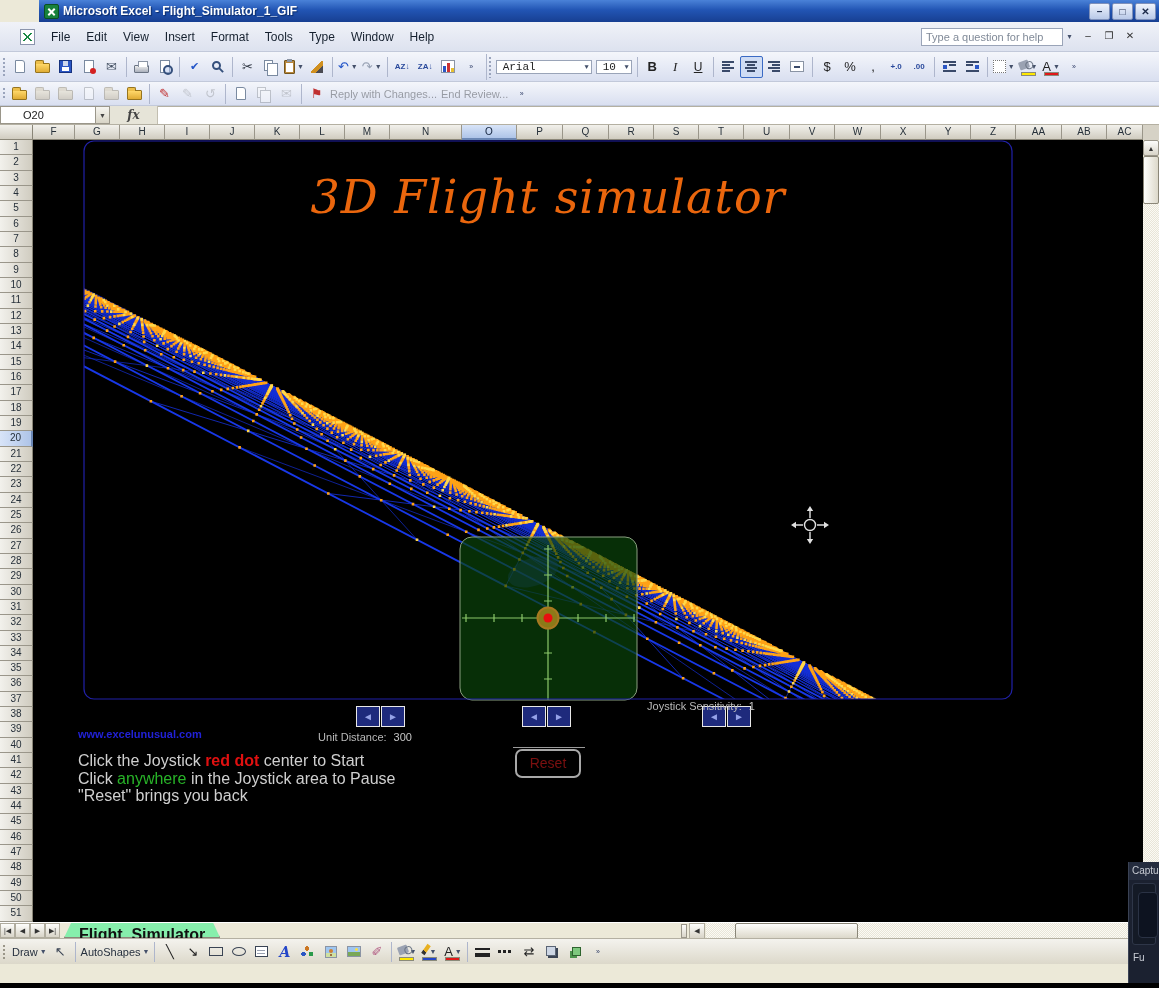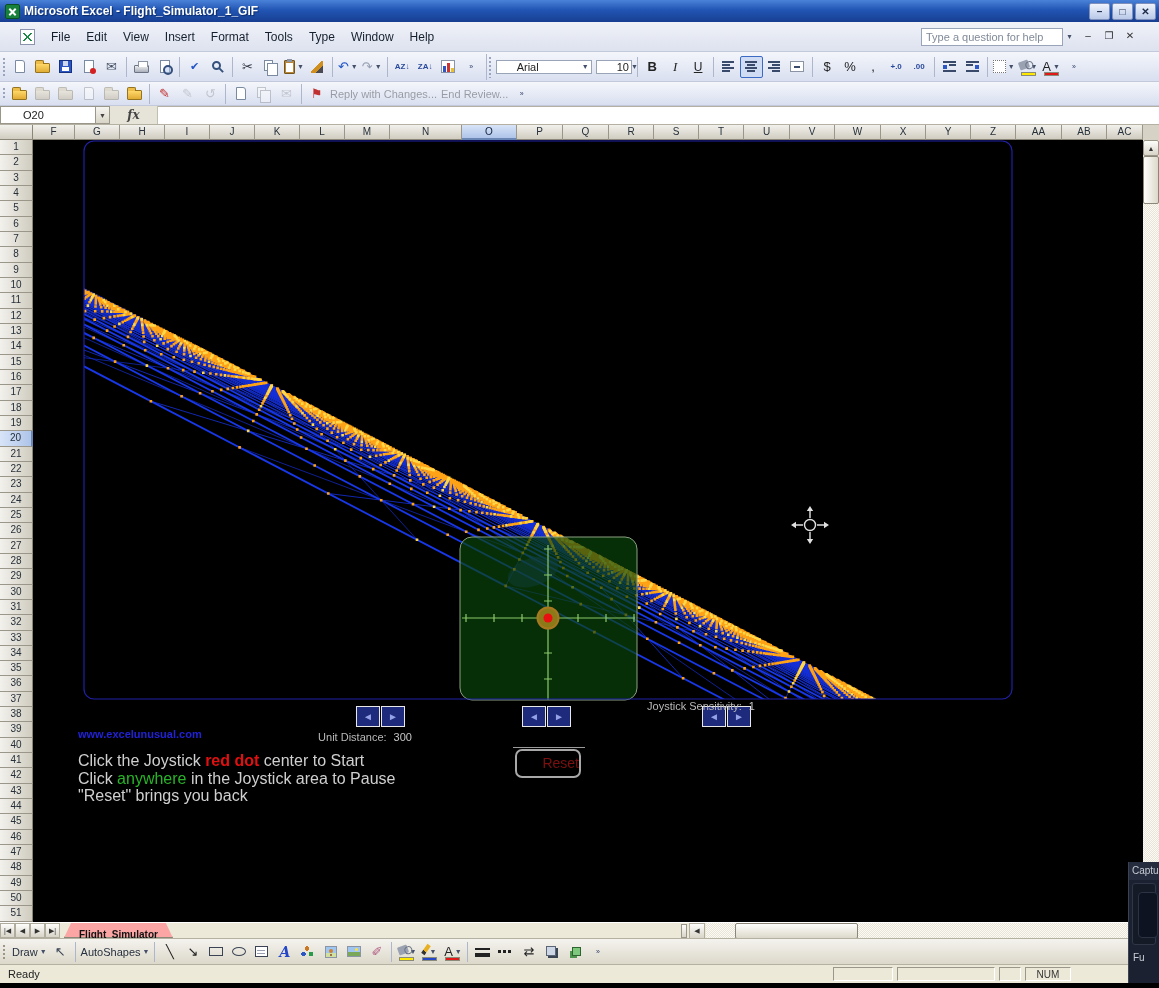--- a/index.html
+++ b/index.html
@@ -1,21 +1,21 @@
 <!DOCTYPE html>
 <html><head>
 <meta charset="utf-8">
 <style>
   *{margin:0;padding:0;box-sizing:border-box;}
   html,body{background:#000;}
   body{font-family:"Liberation Sans",sans-serif;width:1159px;height:988px;overflow:hidden;}
   #app{position:relative;width:1159px;height:983px;background:#ece9d8;}
 
   
-  .titlebar{height:22px;background:linear-gradient(#4a82d8 0%,#2255b4 45%,#173f92 100%);display:flex;align-items:center;padding:0 3px;color:#fff;}
+  .titlebar{height:22px;background:linear-gradient(#4a82d8 0%,#2255b4 45%,#173f92 100%);display:flex;align-items:center;padding:0 3px;color:#fff;margin-left:39px;}
   .xlogo{width:15px;height:15px;background:#17813c;border:1px solid #0a4f22;border-radius:2px;position:relative;margin:0 4px 0 2px;flex:none;}
   .xlogo::before,.xlogo::after{content:"";position:absolute;left:2px;top:6px;width:9px;height:2px;background:#fff;}
   .xlogo::before{transform:rotate(45deg);} .xlogo::after{transform:rotate(-45deg);}
   .wtitle{font-weight:bold;font-size:12px;text-shadow:1px 1px 1px #0a2a66;flex:1;white-space:nowrap;}
   .tbtns{display:flex;gap:2px;}
   .tbtn{width:21px;height:17px;background:linear-gradient(#eef3fc,#b9c9e8);border:1px solid #7e90ba;border-radius:2px;color:#1c2a4a;font-size:10px;line-height:15px;text-align:center;font-weight:bold;}
 
   
   .menubar{height:30px;background:linear-gradient(#f0f2f8,#dde2ef);display:flex;align-items:center;border-bottom:1px solid #c2c9da;padding:0 20px;}
   .doclogo{width:15px;height:16px;background:#fff;border:1px solid #8a94ac;margin-right:8px;position:relative;flex:none;}
@@ -43,21 +43,21 @@
   .glyph.tiny{font-size:8px;font-weight:bold;color:#2a4a9c;letter-spacing:0;}
   .glyph.bold{font-weight:bold;font-size:13px;color:#222;}
   .glyph.italic{font-style:italic;font-family:"Liberation Serif",serif;font-size:13px;color:#222;}
   .glyph.underl{text-decoration:underline;font-size:12px;color:#222;}
   .glyph.spell{font-size:11px;}
   .glyph.wordart{font-family:"DejaVu Serif",serif;font-style:italic;font-weight:bold;font-size:14px;}
   .dd{font-size:7px;color:#44506a;margin-left:2px;}
   .dim{opacity:.42;filter:grayscale(.7);}
   .active{background:#cfdcf4;border:1px solid #3a6ac4;border-radius:2px;}
   .tlabel{font-size:11px;color:#26303e;white-space:nowrap;}
-  .tbox{height:14px;background:#fff;border:1px solid #9aa4b8;display:flex;align-items:center;font-size:11px;color:#222;padding:0 2px 0 20px;justify-content:space-between;}
+  .tbox{height:14px;background:#fff;border:1px solid #9aa4b8;display:flex;align-items:center;font-size:11px;color:#222;padding:0 2px 0 6px;justify-content:space-between;font-family:Liberation Mono, monospace;}
   .cbar{position:absolute;bottom:2px;left:4px;right:4px;height:4px;border:1px solid #8a8a7a;}
   .chev{display:flex;flex-direction:column;align-items:center;font-size:7px;color:#33406a;line-height:5px;}
 
   
   .sh{display:inline-block;position:relative;flex:none;}
   .sh-page{width:10px;height:13px;background:#fff;border:1px solid #7a8aa0;border-radius:0 3px 0 0;}
   .sh-pagered{width:10px;height:13px;background:#fff;border:1px solid #7a8aa0;}
   .sh-pagered::after{content:"";position:absolute;right:-3px;bottom:-2px;width:6px;height:6px;border-radius:50%;background:#d42020;}
   .sh-folder{width:15px;height:10px;background:linear-gradient(#ffd86a,#e0ac34);border:1px solid #96741e;border-radius:1px;margin-top:3px;}
   .sh-folder::before{content:"";position:absolute;top:-4px;left:-1px;width:7px;height:3px;background:#edbf4a;border:1px solid #96741e;border-bottom:none;border-radius:2px 2px 0 0;}
@@ -123,35 +123,35 @@
 
   .sheet{position:relative;width:1110px;height:782px;background:#000;overflow:hidden;flex:none;}
   #viz{position:absolute;left:0;top:0;}
   .simtitle{position:absolute;left:150px;top:30px;width:730px;text-align:center;font-family:"DejaVu Serif",serif;font-style:italic;font-size:46px;color:#ea660d;letter-spacing:1px;white-space:nowrap;}
 
   .spinner{position:absolute;display:flex;gap:1px;}
   .spinbtn{width:24px;height:21px;background:#1e2a7c;border:1px solid #e8e8e8;color:#95a2e8;font-size:10px;text-align:center;line-height:19px;}
   .ctrl-label{position:absolute;transform:translateX(-50%);font-size:11px;color:#b9b9b9;white-space:nowrap;}
   .ctrl-label b{font-weight:normal;margin-left:7px;color:#c6c6c6;}
   .throttle-line{position:absolute;left:480px;top:607px;width:72px;height:1px;background:#9a9a9a;}
-  .resetbtn{position:absolute;left:482px;top:609px;width:66px;height:29px;background:#000;border:2px solid #a8a8a8;border-radius:7px;color:#7c1010;font-size:14px;text-align:right;line-height:25px;}
+  .resetbtn{position:absolute;left:482px;top:609px;width:66px;height:29px;background:#000;border:2px solid #a8a8a8;border-radius:7px;color:#7c1010;font-size:14px;text-align:center;line-height:25px;}
   .weblink{position:absolute;left:45px;top:588px;font-size:11px;font-weight:bold;color:#2121d6;}
   .instr{position:absolute;left:45px;font-size:16px;color:#cfcfcf;white-space:nowrap;}
 
   
   .checker{background-color:#e8e5d8;background-image:linear-gradient(45deg,#fbfaf4 25%,transparent 25%,transparent 75%,#fbfaf4 75%),linear-gradient(45deg,#fbfaf4 25%,transparent 25%,transparent 75%,#fbfaf4 75%);background-size:2px 2px;background-position:0 0,1px 1px;}
   .vscroll{width:16px;flex:none;display:flex;flex-direction:column;}
   .sbtn{height:16px;width:16px;background:linear-gradient(#fdfdfb,#d8d4c8);border:1px solid #9a968a;border-radius:2px;font-size:7px;color:#333;text-align:center;line-height:15px;flex:none;}
   .vthumb{height:48px;width:16px;background:linear-gradient(90deg,#fefefc,#dcd8ca);border:1px solid #8a8678;border-radius:2px;flex:none;}
   .vtrack{flex:1;}
 
   
   .tabbar{height:16px;background:#ece9d8;display:flex;align-items:stretch;position:relative;border-top:1px solid #fff;}
   .navbtn{width:15px;height:15px;background:linear-gradient(#fdfdfb,#d8d4c8);border:1px solid #b0ac9e;font-size:7px;color:#333;text-align:center;line-height:14px;flex:none;}
-  .sheettab{margin-left:4px;padding:4px 14px;background:#fca5a5;border:1px solid #8a8678;border-top:none;clip-path:polygon(7px 0,calc(100% - 7px) 0,100% 100%,0 100%);font-size:10px;font-weight:bold;color:#111;line-height:15px;flex:none;}
+  .sheettab{margin-left:4px;padding:4px 14px;background:#86efac;border:1px solid #8a8678;border-top:none;clip-path:polygon(7px 0,calc(100% - 7px) 0,100% 100%,0 100%);font-size:16px;font-weight:bold;color:#111;line-height:15px;flex:none;}
   .tabfill{flex:1;}
   .hsplit{position:absolute;left:681px;top:1px;width:6px;height:14px;background:linear-gradient(#fdfdfb,#d8d4c8);border:1px solid #9a968a;}
   .harrow{position:absolute;top:0;width:16px;height:16px;}
   .htrack{position:absolute;left:706px;top:0;right:14px;height:16px;}
   .hthumb{position:absolute;left:735px;top:0;width:123px;height:16px;background:linear-gradient(#fefefc,#dcd8ca);border:1px solid #8a8678;border-radius:2px;}
 
   
   .drawbar{height:26px;background:linear-gradient(#f4f3ee,#dcd8ca);border-top:1px solid #b4b0a2;display:flex;align-items:center;padding-left:10px;position:relative;}
   .drawbar::before{content:"";position:absolute;left:3px;top:5px;bottom:5px;width:3px;background-image:radial-gradient(circle 1px at 1px 2px,#9a96 90%,transparent 92%);background-image:radial-gradient(circle 1px at 1px 2px,#9a9688 90%,transparent 92%);background-size:3px 4px;}
 
@@ -527,20 +527,21 @@
             <circle cx="515" cy="478" r="10.5" fill="#8c7a18" stroke="#a87820" stroke-width="2"></circle>
             <circle cx="515" cy="478" r="4.5" fill="#e81010"></circle>
           </g>
           <rect x="51" y="1" width="928" height="558" rx="10" fill="none" stroke="#2121a8" stroke-width="1.2"></rect>
           <g stroke="#e0e0e0" stroke-width="1.4" fill="none">
             <circle cx="777" cy="385" r="5.5"></circle>
             <path d="M777 378v-8M777 392v8M770 385h-8M784 385h8"></path>
           </g>
           <path fill="#e0e0e0" d="M777 366l-3.2 5h6.4zM777 404l-3.2-5h6.4zM758 385l5-3.2v6.4zM796 385l-5-3.2v6.4z"></path>
         </svg>
+      <div class="simtitle">3D Flight simulator</div>
       <div id="ctrls">
           <div class="spinner" style="left: 323px; top: 566px;">
             <div class="spinbtn">◄</div>
             <div class="spinbtn">►</div>
           </div>
           <div class="ctrl-label" style="left: 332px; top: 591px;"><span>Unit Distance:</span><b>300</b></div>
           <div class="spinner" style="left: 489px; top: 566px;">
             <div class="spinbtn">◄</div>
             <div class="spinbtn">►</div>
           </div>
@@ -658,27 +659,20 @@
         </span>
         <span class="tbi">
           <span class="sh sh-cube"></span>
         </span>
         <span class="tbi">
           <span class="chev">»</span>
         </span>
       </span>
   </div>
 
-  <div class="statusbar">
-    <span class="ready">Ready</span>
-    <span class="spanel" style="left:833px;width:60px;"></span>
-    <span class="spanel" style="left:897px;width:98px;"></span>
-    <span class="spanel" style="left:999px;width:22px;"></span>
-    <span class="spanel num" style="left:1025px;width:46px;">NUM</span>
-  </div>
 
   <div class="cap">
     <div class="cap-top">Captu</div>
     <div class="cap-mid"></div>
     <div class="cap-bot">Fu</div>
   </div>
 
   <div class="blackstrip"></div>
 </div>
 

